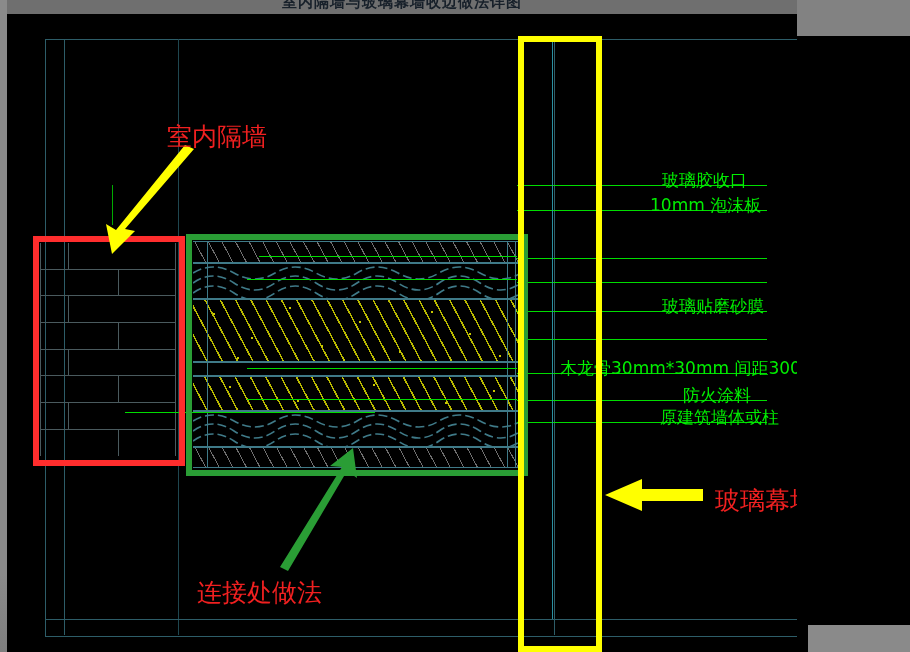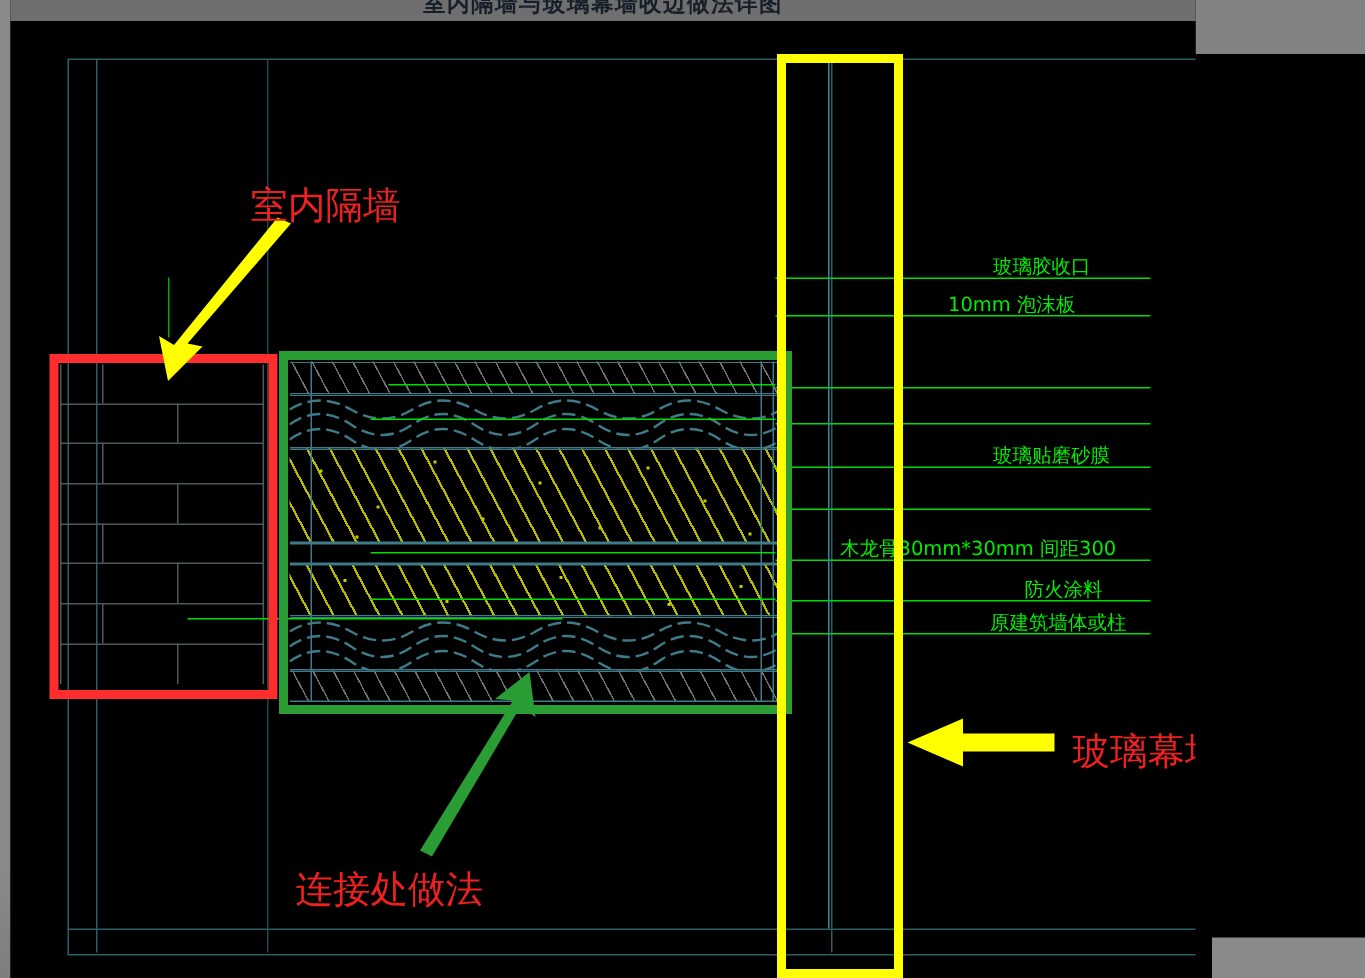--- a/index.html
+++ b/index.html
@@ -58,21 +58,21 @@
   .hl-yellow{position:absolute;border:6px solid #ffff00;}
   .hl-red{position:absolute;border:6px solid #ff2d2d;}
   .hl-green{position:absolute;border:6px solid #2a9d35;}
 
   
   .ann{position:absolute;white-space:nowrap;font-weight:normal;}
   .ann-red{color:#f02020;font-size:25px;}
 
   
   .cadtxt{position:absolute;white-space:nowrap;color:#00ee00;
-      font-size:13px;font-family:"DejaVu Sans","Liberation Sans",sans-serif;}
+      font-size:17px;font-family:"DejaVu Sans","Liberation Sans",sans-serif;}
   .leader{position:absolute;height:1px;background:#00dd00;}
 
   svg{position:absolute;left:0;top:0;overflow:visible;}
 </style>
 </head>
 <body>
 
 <div id="gray-left-strip"></div>
 <div id="gray-top-right"></div>
 <div id="gray-bottom-right"></div>
@@ -177,21 +177,21 @@
   <div class="leader" style="left:510px;top:244px;width:250px;"></div>
   <div class="leader" style="left:510px;top:268px;width:250px;"></div>
   <div class="leader" style="left:510px;top:297px;width:250px;"></div>
   <div class="leader" style="left:510px;top:325px;width:250px;"></div>
   <div class="leader" style="left:510px;top:359px;width:250px;"></div>
   <div class="leader" style="left:510px;top:386px;width:250px;"></div>
   <div class="leader" style="left:510px;top:408px;width:250px;"></div>
   <div class="vline" style="left:105px;top:171px;height:40px;background:#00aa00;"></div>
 
   <div class="cadtxt" style="left:655px;top:155px;">玻璃胶收口</div>
-  <div class="cadtxt" style="left:625px;top:180px;">10mm    泡沫板</div>
+  <div class="cadtxt" style="left:643px;top:180px;">10mm    泡沫板</div>
   <div class="cadtxt" style="left:655px;top:281px;">玻璃贴磨砂膜</div>
   <div class="cadtxt" style="left:553px;top:343px;">木龙骨30mm*30mm        间距300</div>
   <div class="cadtxt" style="left:676px;top:370px;">防火涂料</div>
   <div class="cadtxt" style="left:653px;top:392px;">原建筑墙体或柱</div>
 
   <div class="vline" style="left:545px;top:25px;height:580px;background:#2a8fa0;"></div>
 
   <div class="hl-red" style="left:26px;top:222px;width:140px;height:218px;"></div>
 
   <div class="hl-green" style="left:179px;top:220px;width:330px;height:230px;"></div>

